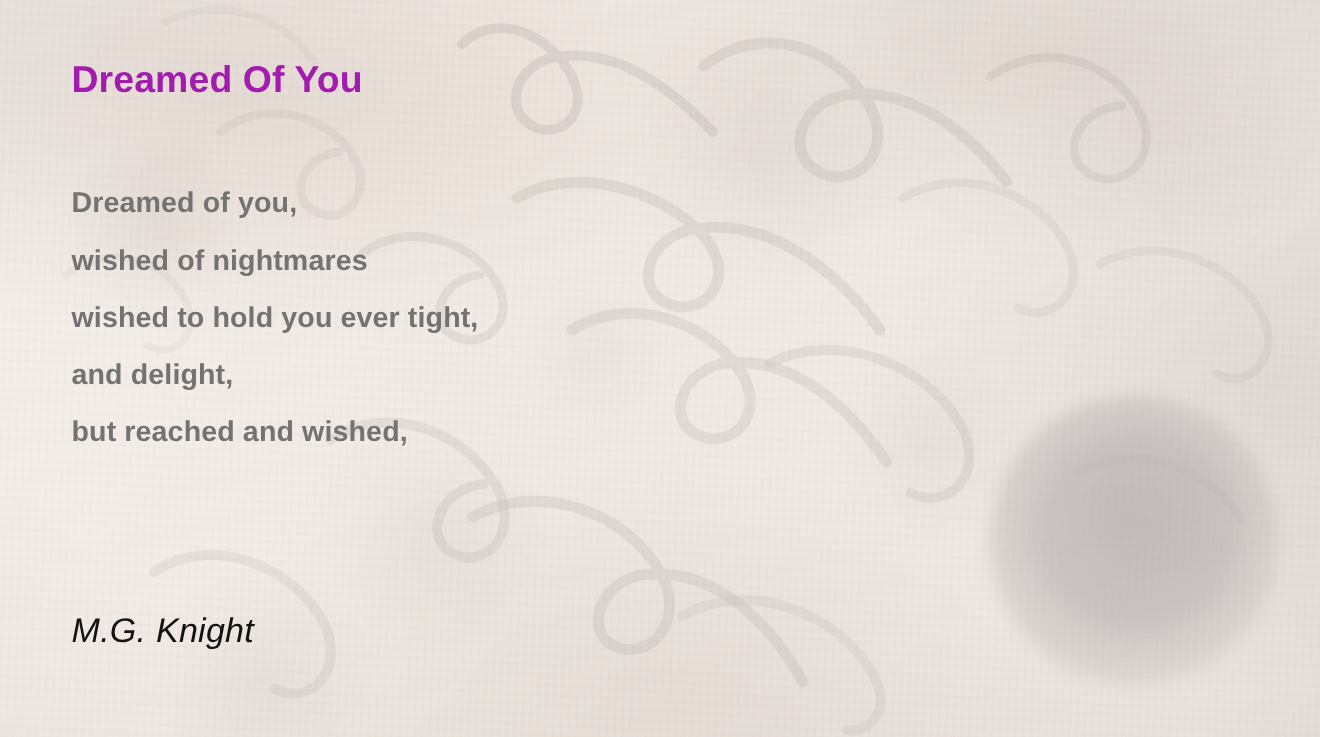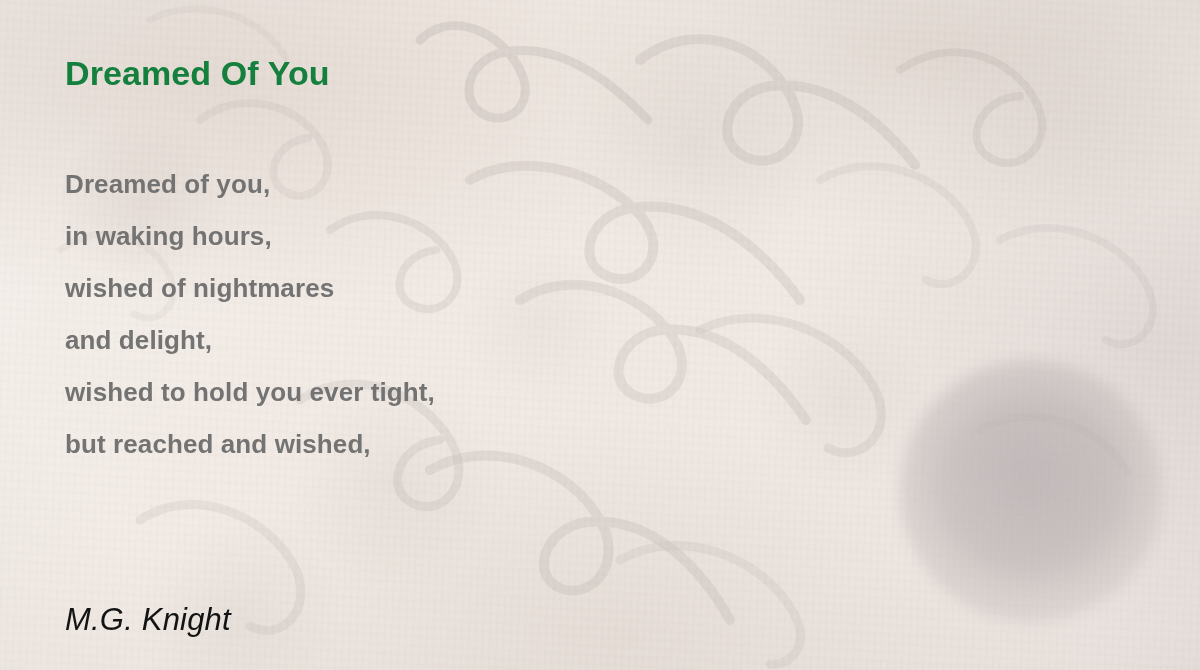--- a/index.html
+++ b/index.html
@@ -127,21 +127,21 @@
     padding: 0;
   }
 
   .poem-title {
     position: absolute;
     left: 65px;
     top: 54px;
     margin: 0;
     font-size: 34px;
     font-weight: bold;
-    color: #15803d;
+    color: #a21caf;
     letter-spacing: .1px;
     white-space: nowrap;
   }
 
   .poem-body {
     position: absolute;
     left: 65px;
     top: 158px;
     margin: 0;
     padding: 0;
@@ -153,21 +153,21 @@
     font-weight: bold;
     color: #737373;
     line-height: 52px;
     letter-spacing: .1px;
     white-space: nowrap;
   }
 
   .poem-author {
     position: absolute;
     left: 65px;
-    top: 602px;
+    top: 556px;
     margin: 0;
     font-size: 31px;
     font-style: italic;
     font-weight: normal;
     color: #131313;
     letter-spacing: .2px;
     white-space: nowrap;
   }
 </style>
 </head>
@@ -204,23 +204,22 @@
   <div class="stain"></div>
   <div class="stain-core"></div>
   <div class="vignette"></div>
 
   <div class="content">
 
     <h1 class="poem-title">Dreamed Of You</h1>
 
     <div class="poem-body">
       <div class="poem-line">Dreamed of you,</div>
-      <div class="poem-line">in waking hours,</div>
       <div class="poem-line">wished of nightmares</div>
+      <div class="poem-line">wished to hold you ever tight,</div>
       <div class="poem-line">and delight,</div>
-      <div class="poem-line">wished to hold you ever tight,</div>
       <div class="poem-line">but reached and wished,</div>
     </div>
 
     <div class="poem-author">M.G. Knight</div>
 
   </div>
 </div>
 
 </body></html>

